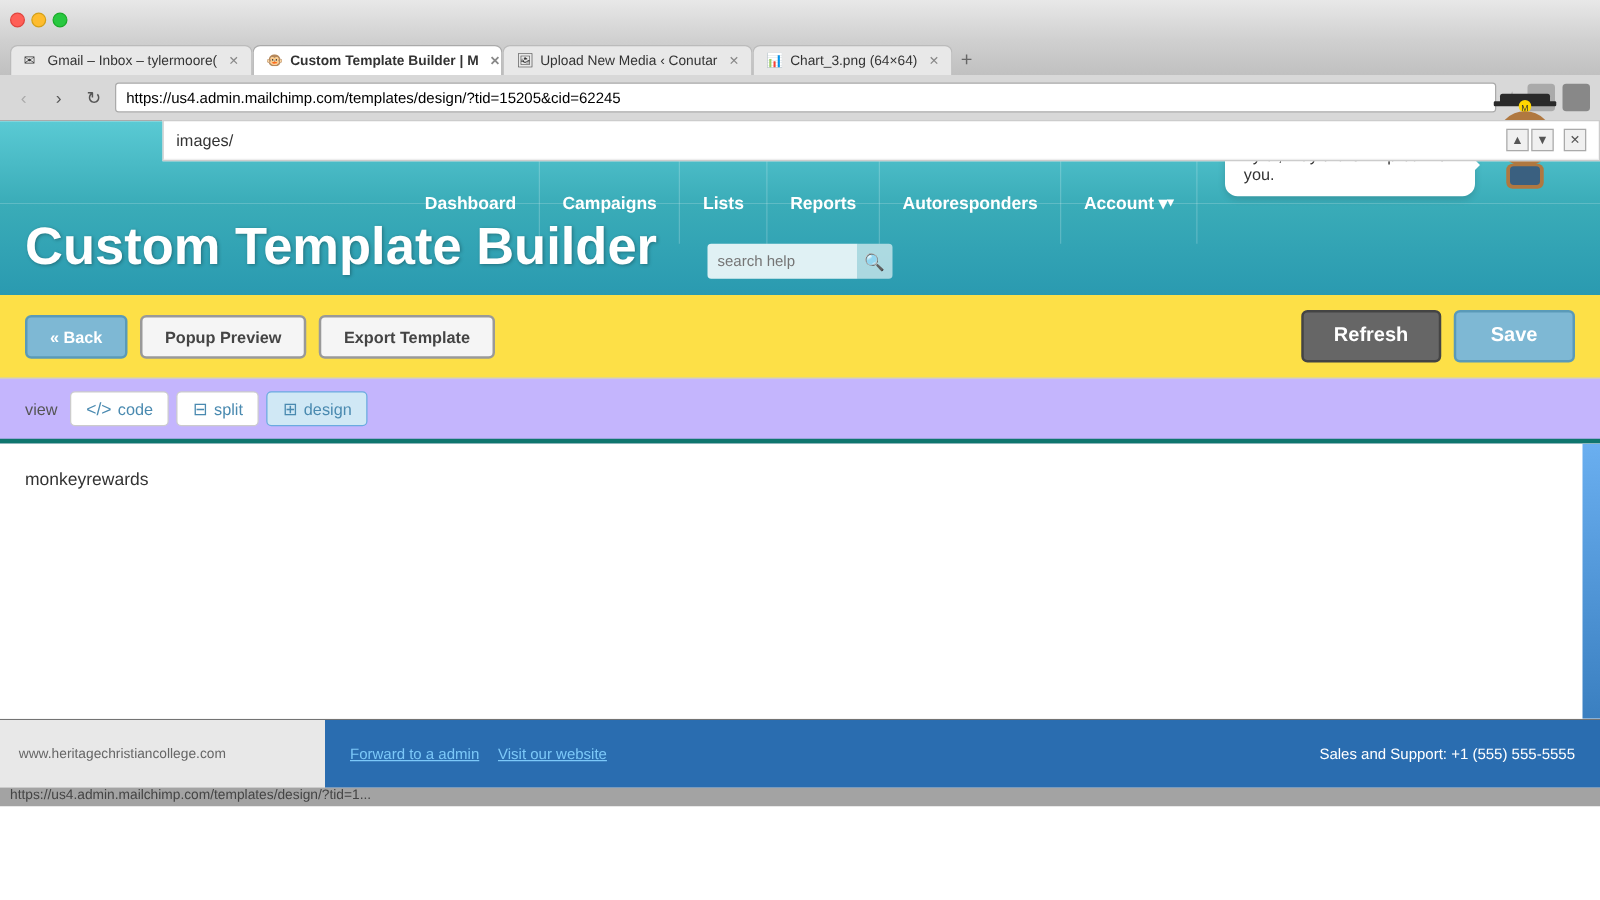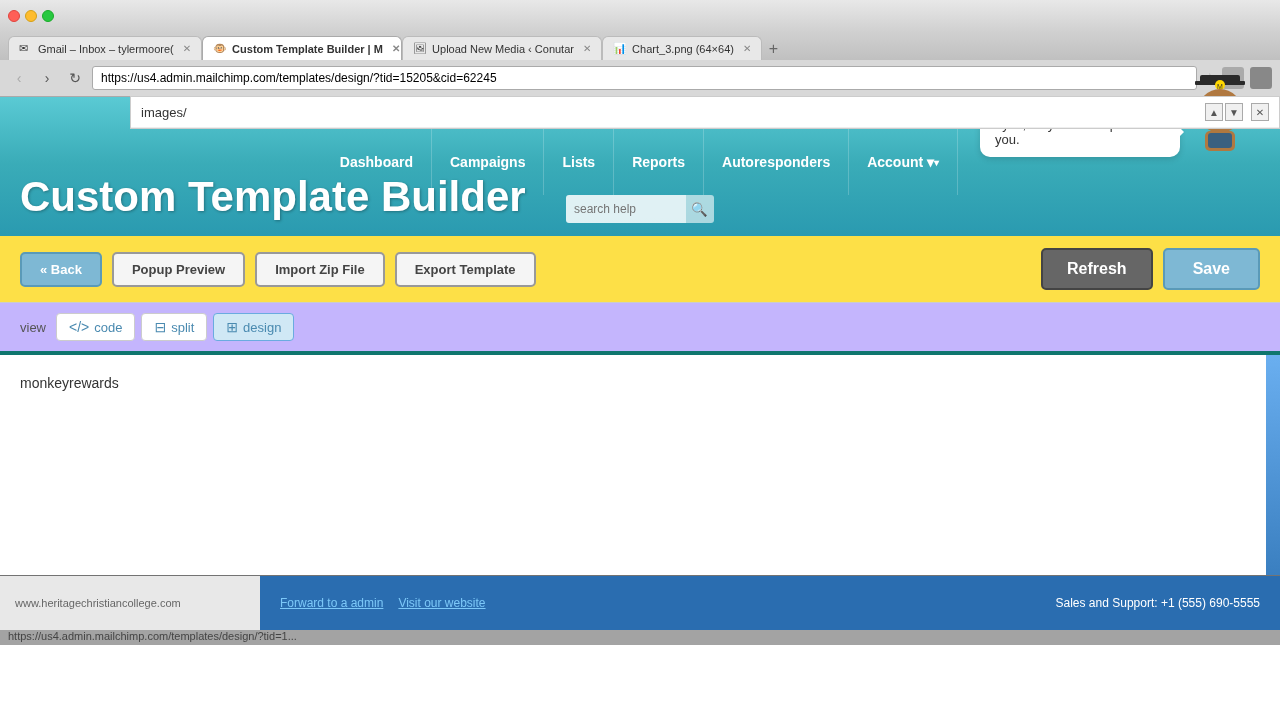--- a/index.html
+++ b/index.html
@@ -518,21 +518,20 @@
     </div>
   </div>
 
   <div class="page-title-area" style="background: linear-gradient(to bottom, #3aacb8, #2a9ab0); padding: 10px 20px 15px;">
     <h1 class="page-title">Custom Template Builder</h1>
   </div>
 
   <div class="toolbar">
     <button class="toolbar-btn btn-back">« Back</button>
     <button class="toolbar-btn btn-secondary">Popup Preview</button>
-    <button class="toolbar-btn btn-secondary">Import Zip File</button>
     <button class="toolbar-btn btn-secondary">Export Template</button>
     <div style="flex:1;"></div>
     <button class="toolbar-btn btn-refresh">Refresh</button>
     <button class="toolbar-btn btn-save">Save</button>
   </div>
 
   <div class="view-tabs-row">
     <span class="view-label">view</span>
     <div class="view-tab">
       <span class="view-tab-icon">&lt;/&gt;</span>
@@ -560,21 +559,21 @@
 
   <div class="footer-area" style="display:flex; min-height:55px;">
     <div class="footer-left">
       <span>www.heritagechristiancollege.com</span>
     </div>
     <div class="footer-right" style="background:#2a6db0; flex:1; display:flex; align-items:center; justify-content:space-between; padding:10px 20px;">
       <div class="footer-links">
         <a class="footer-link">Forward to a admin</a>
         <a class="footer-link">Visit our website</a>
       </div>
-      <span class="footer-contact">Sales and Support: +1 (555) 690-5555</span>
+      <span class="footer-contact">Sales and Support: +1 (555) 555-5555</span>
     </div>
   </div>
 
 </div>
 
 <div class="status-bar">
   <span>https://us4.admin.mailchimp.com/templates/design/?tid=1...</span>
 </div>
 
 </body></html>

